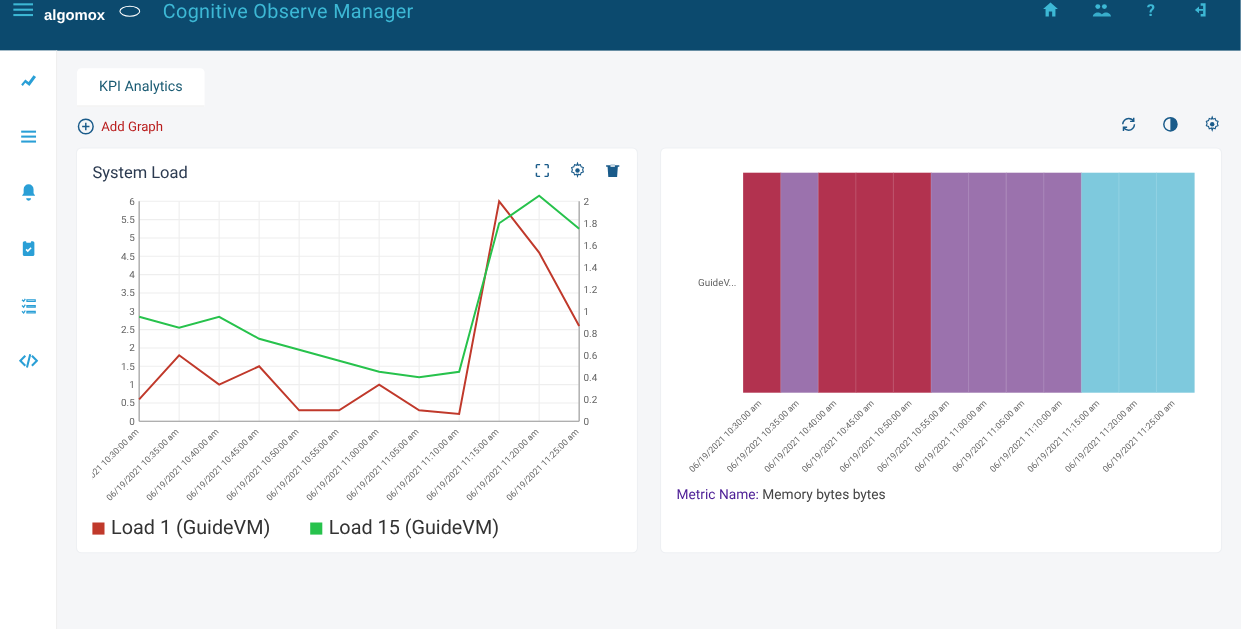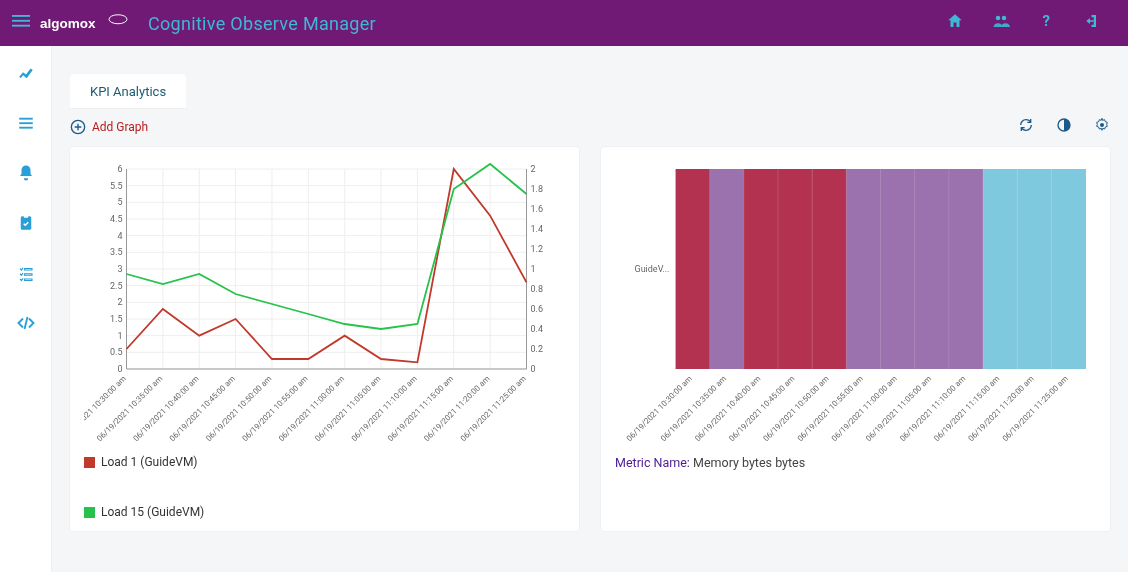--- a/index.html
+++ b/index.html
@@ -1,50 +1,50 @@
 <!DOCTYPE html>
 <html><head>
 <meta charset="utf-8">
 <style>
 * { margin: 0; padding: 0; box-sizing: border-box; }
 body { font-family: -apple-system, BlinkMacSystemFont, "Segoe UI", Roboto, sans-serif; background: #f5f6f8; width: 1128px; height: 572px; overflow: hidden; }
 
-.topbar { height: 46px; background: #701a75; display: flex; align-items: center; padding: 0 12px; color: #3db8d5; }
+.topbar { height: 46px; background: #0c4a6e; display: flex; align-items: flex-start; padding: 0 12px; color: #3db8d5; }
 .topbar .menu-toggle { color: #3db8d5; font-size: 18px; margin-right: 10px; cursor: pointer; }
 .topbar .logo { display: flex; align-items: center; margin-right: 18px; }
 .topbar .logo svg { height: 28px; }
 .topbar .app-name { font-size: 18px; font-weight: 400; letter-spacing: 0.3px; }
 .topbar .spacer { flex: 1; }
 .topbar .topicon { color: #3db8d5; font-size: 18px; margin: 0 14px; cursor: pointer; }
 
 .layout { display: flex; height: calc(100% - 46px); }
 .leftnav { width: 52px; background: #fff; display: flex; flex-direction: column; align-items: center; padding-top: 18px; gap: 28px; border-right: 1px solid #eee; }
 .leftnav .nav-icon { color: #2a9fd6; font-size: 18px; cursor: pointer; }
 
-.content { flex: 1; padding: 28px 18px; overflow: auto; }
+.content { flex: 1; padding: 16px 18px; overflow: auto; }
 .tabbar { display: flex; margin-bottom: 6px; }
 .tabbar .tab { background: #fff; padding: 10px 20px; font-size: 13px; color: #1a5b73; border-radius: 4px 4px 0 0; box-shadow: 0 -1px 0 #eee inset; }
 
 .toolbar-row { display: flex; align-items: center; justify-content: space-between; margin: 8px 0 10px; }
 .add-graph { display: flex; align-items: center; color: #b91c1c; font-size: 12px; cursor: pointer; gap: 6px; }
 .add-graph .plus-circle { width: 16px; height: 16px; }
 .toolbar-icons { display: flex; gap: 22px; color: #1a5b8a; }
 .toolbar-icons .ticon { cursor: pointer; font-size: 16px; }
 
 .panels { display: flex; gap: 22px; }
 .panel { flex: 1; background: #fff; border-radius: 4px; padding: 12px 14px; box-shadow: 0 0 0 1px #eef0f3; }
 .panel-header { display: flex; align-items: center; justify-content: space-between; margin-bottom: 6px; }
 .panel-title { font-size: 15px; color: #2b3a50; }
 .panel-tools { display: flex; gap: 16px; color: #1a5b8a; }
 .panel-tools .pt { cursor: pointer; }
 
 .chart-wrap { position: relative; height: 290px; }
 .chart-svg { width: 100%; height: 100%; }
 
-.legend-row { display: flex; gap: 36px; margin-top: 6px; font-size: 12px; color: #333; flex-direction: column; }
+.legend-row { display: flex; gap: 36px; margin-top: 6px; font-size: 18px; color: #333; }
 .legend-row .swatch { display: inline-block; width: 11px; height: 11px; margin-right: 6px; vertical-align: middle; }
 
 .metric-caption { font-size: 12.5px; color: #444; margin-top: 6px; }
 .metric-caption .muted { color: #4c1d95; }
 svg.icon { width: 1em; height: 1em; }
 </style>
 </head>
 <body>
 
 <div class="topbar">
@@ -158,20 +158,35 @@
               <circle cx="12" cy="12" r="3"></circle>
               <path d="M12 2l1 3 3-1 1 3 3 1-1 3 1 3-3 1-1 3-3-1-1 3-1-3-3 1-1-3-3-1 1-3-1-3 3-1 1-3 3 1z" fill="none" stroke="currentColor" stroke-width="1.5"></path>
             </svg>
         </span>
       </div>
     </div>
 
     <div class="panels">
 
       <div class="panel">
+        <div class="panel-header">
+          <div class="panel-title">System Load</div>
+          <div class="panel-tools">
+            <span class="pt"><svg class="icon" viewBox="0 0 24 24" fill="none" stroke="currentColor" stroke-width="2">
+                  <path d="M4 4h5M4 4v5M20 4h-5M20 4v5M4 20h5M4 20v-5M20 20h-5M20 20v-5"></path>
+                </svg></span>
+            <span class="pt"><svg class="icon" viewBox="0 0 24 24" fill="currentColor">
+                  <circle cx="12" cy="12" r="3"></circle>
+                  <path d="M12 2l1 3 3-1 1 3 3 1-1 3 1 3-3 1-1 3-3-1-1 3-1-3-3 1-1-3-3-1 1-3-1-3 3-1 1-3 3 1z" fill="none" stroke="currentColor" stroke-width="1.5"></path>
+                </svg></span>
+            <span class="pt"><svg class="icon" viewBox="0 0 24 24" fill="currentColor">
+                  <path d="M5 7h14l-1 14H6zM9 4h6v3H9zM3 7h18v-2H3z"></path>
+                </svg></span>
+          </div>
+        </div>
         <div class="chart-wrap"><svg id="chart-load" class="chart-svg" viewBox="0 0 480 290">
               <line x1="42" x2="442" y1="210" y2="210" stroke="#eee"></line>
               <text x="38" y="213" text-anchor="end" font-size="9" fill="#666">0</text>
               <line x1="42" x2="442" y1="193.33333333333334" y2="193.33333333333334" stroke="#eee"></line>
               <text x="38" y="196.33333333333334" text-anchor="end" font-size="9" fill="#666">0.5</text>
               <line x1="42" x2="442" y1="176.66666666666669" y2="176.66666666666669" stroke="#eee"></line>
               <text x="38" y="179.66666666666669" text-anchor="end" font-size="9" fill="#666">1</text>
               <line x1="42" x2="442" y1="160" y2="160" stroke="#eee"></line>
               <text x="38" y="163" text-anchor="end" font-size="9" fill="#666">1.5</text>
               <line x1="42" x2="442" y1="143.33333333333334" y2="143.33333333333334" stroke="#eee"></line>

